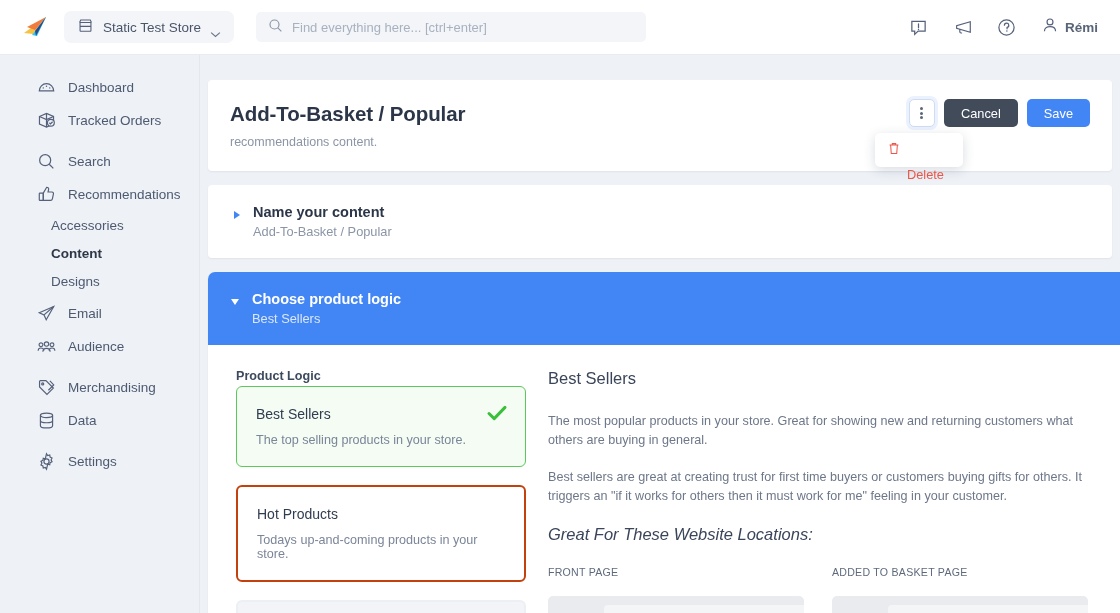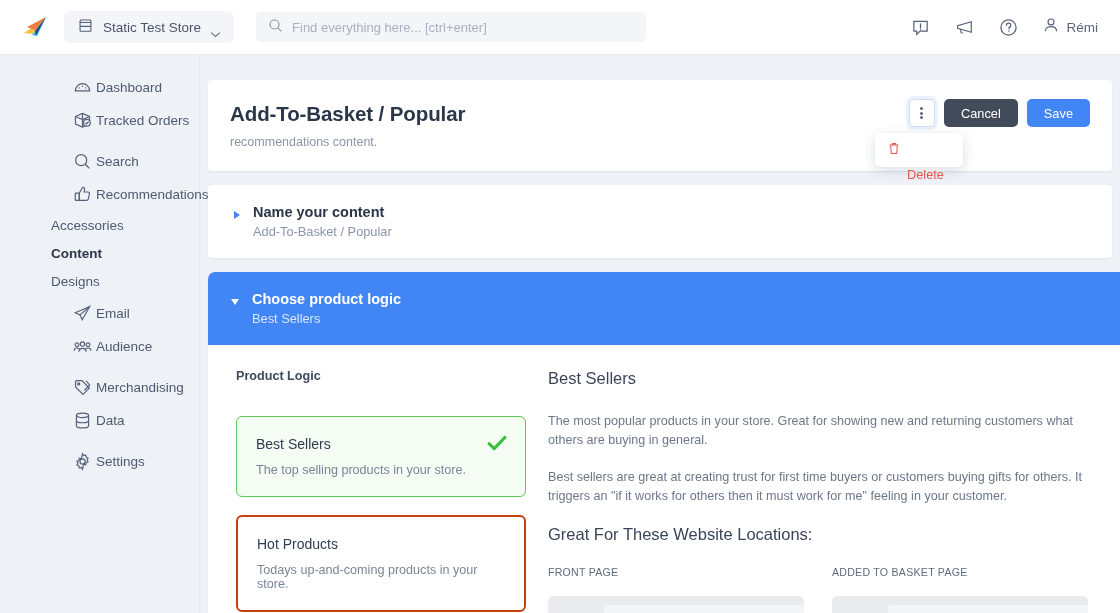--- a/index.html
+++ b/index.html
@@ -46,33 +46,33 @@
   .searchbox input {
     border: 0; outline: 0; background: transparent;
     font-family: "Liberation Sans", sans-serif;
     font-size: 13px; color: #6b7688; width: 100%;
   }
   .searchbox input::placeholder { color: #a8b1bf; }
 
   .topright { margin-left: auto; display: flex; align-items: center; gap: 24px; padding-right: 6px; }
   .ticon { width: 20px; height: 20px; cursor: pointer; display:flex; align-items:center; justify-content:center;}
   .user { display: flex; align-items: center; gap: 6px; cursor: pointer; }
-  .user .uname { font-size: 13.5px; color: #5a6578; }
+  .user .uname { font-size: 13.5px; color: #5a6578; font-weight: bold; }
 
   
   .sidebar {
     position: absolute; top: 55px; left: 0;
     width: 200px; height: 558px;
     background: #eef1f6;
     padding-top: 16px;
     border-right: 1px solid #e3e7ee;
   }
   .nav-item {
-    display: flex; align-items: center; gap: 4px;
-    height: 33px; padding-left: 36px; cursor: pointer; margin-left: 36px;
+    display: flex; align-items: center; gap: 12px;
+    height: 33px; padding-left: 36px; cursor: pointer;
   }
   .nav-item .ico { width: 20px; height: 20px; display:flex; align-items:center; justify-content:center; flex:0 0 20px; }
   .nav-item .txt { font-size: 13.5px; color: #4d5a70; }
   .nav-sub { padding-left: 51px; height: 28px; display: flex; align-items: center; cursor: pointer; }
   .nav-sub .txt { font-size: 13.5px; color: #4d5a70; }
   .nav-sub.active .txt { font-weight: bold; color: #2d3748; }
   .gap-sm { height: 8px; }
 
   
   .main {
@@ -141,37 +141,37 @@
     border-radius: 7px 0 0 0;
     padding: 19px 22px 19px 22px;
     display: flex; align-items: flex-start; gap: 13px;
     cursor: pointer;
   }
   .bluehead .t { font-size: 14.5px; font-weight: bold; color: #fff; }
   .bluehead .s { font-size: 12.8px; color: #dbe7fd; margin-top: 4px; }
 
   .panelbody { display: flex; padding: 24px 22px 0 28px; }
   .leftcol { width: 290px; flex: 0 0 290px; }
-  .seclabel { font-size: 12.6px; font-weight: bold; color: #3d4a5e; margin-bottom: 33px; }
+  .seclabel { font-size: 12.6px; font-weight: bold; color: #3d4a5e; margin-bottom: 3px; }
 
   .logic-card {
     border: 2px solid #c2410c; border-radius: 6px;
     background: #fff; padding: 19px 20px 19px 19px;
     margin-bottom: 18px; position: relative; cursor: pointer;
   }
   .logic-card.sel { border: 1.6px solid #5cc95c; background: #f4fcf4; }
   .logic-card .n { font-size: 14px; color: #303c4f; }
   .logic-card .d { font-size: 12.6px; color: #7b8598; margin-top: 11px; }
   .logic-card.dim { background: #f2f4f7; border-color: #eceff3; }
   .check { position: absolute; right: 17px; top: 16px; }
 
   .rightcol { flex: 1; padding-left: 22px; padding-right: 18px; }
   .rightcol h2 { font-size: 16.5px; color: #3a4559; font-weight: normal; margin-bottom: 24px; }
   .rightcol p { font-size: 12.6px; color: #6d7789; line-height: 1.52; margin-bottom: 18px; }
-  .rightcol h3 { font-size: 16.5px; color: #3a4559; font-weight: normal; margin-top: 10px; margin-bottom: 22px; }
+  .rightcol h3 { font-size: 16.5px; color: #3a4559; font-weight: normal; margin-top: 10px; margin-bottom: 22px; font-style: italic; }
 
   .loc-grid { display: flex; gap: 28px; }
   .loc-col { flex: 1; }
   .loc-h { font-size: 10.6px; color: #5e6a7c; letter-spacing: .25px; margin-bottom: 18px; }
   .skel { background: #e9ebee; border-radius: 5px 5px 0 0; height: 40px; position: relative; overflow:hidden; }
   .skel:after { content:""; position:absolute; left:56px; top:9px; right:0; bottom:0; background:#f4f5f7; border-radius:4px 0 0 0; }
 </style>
 </head>
 <body>
 

